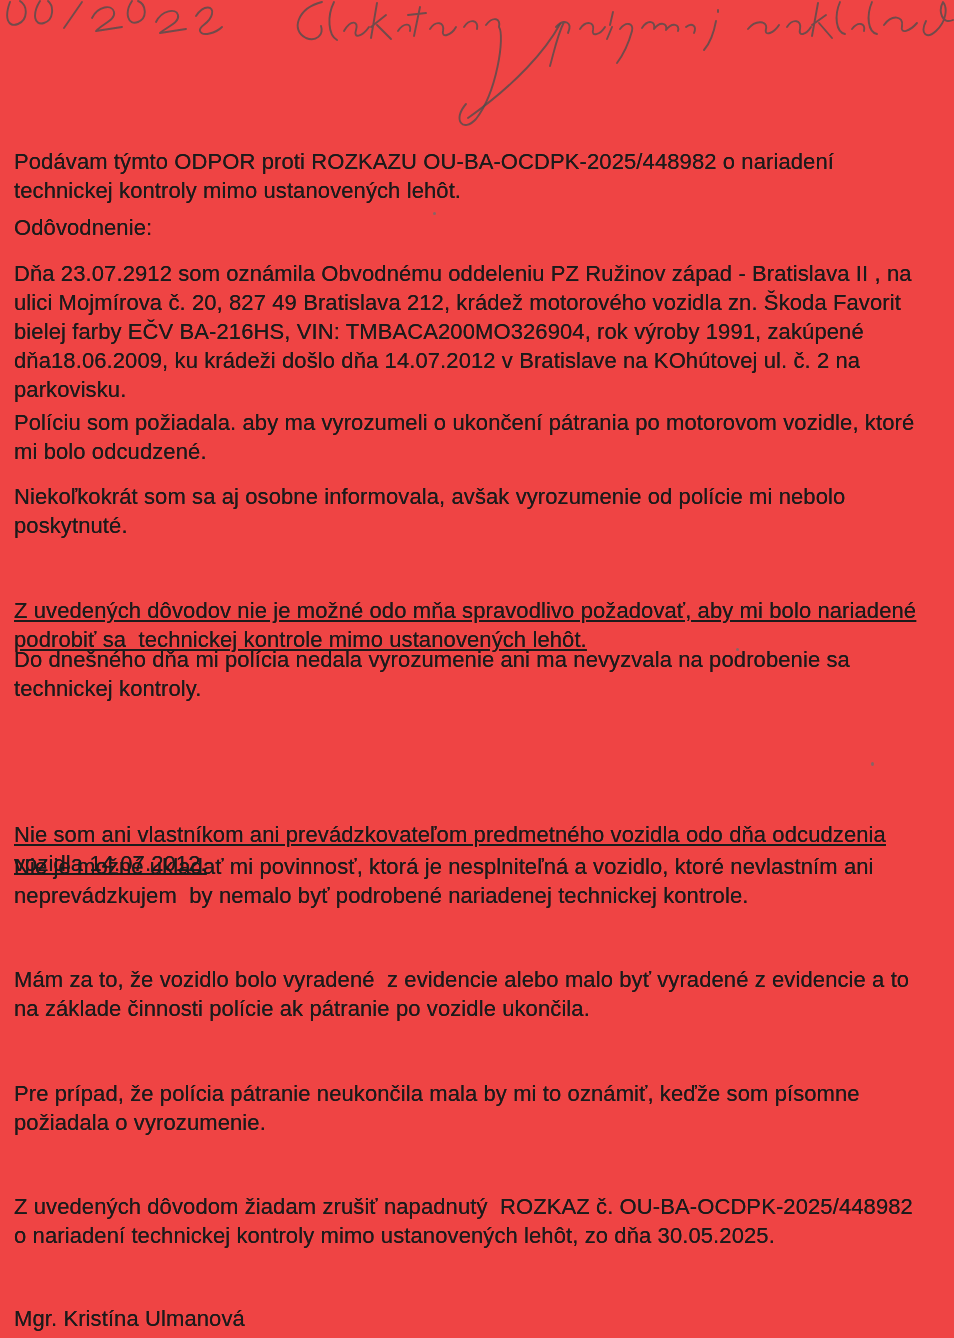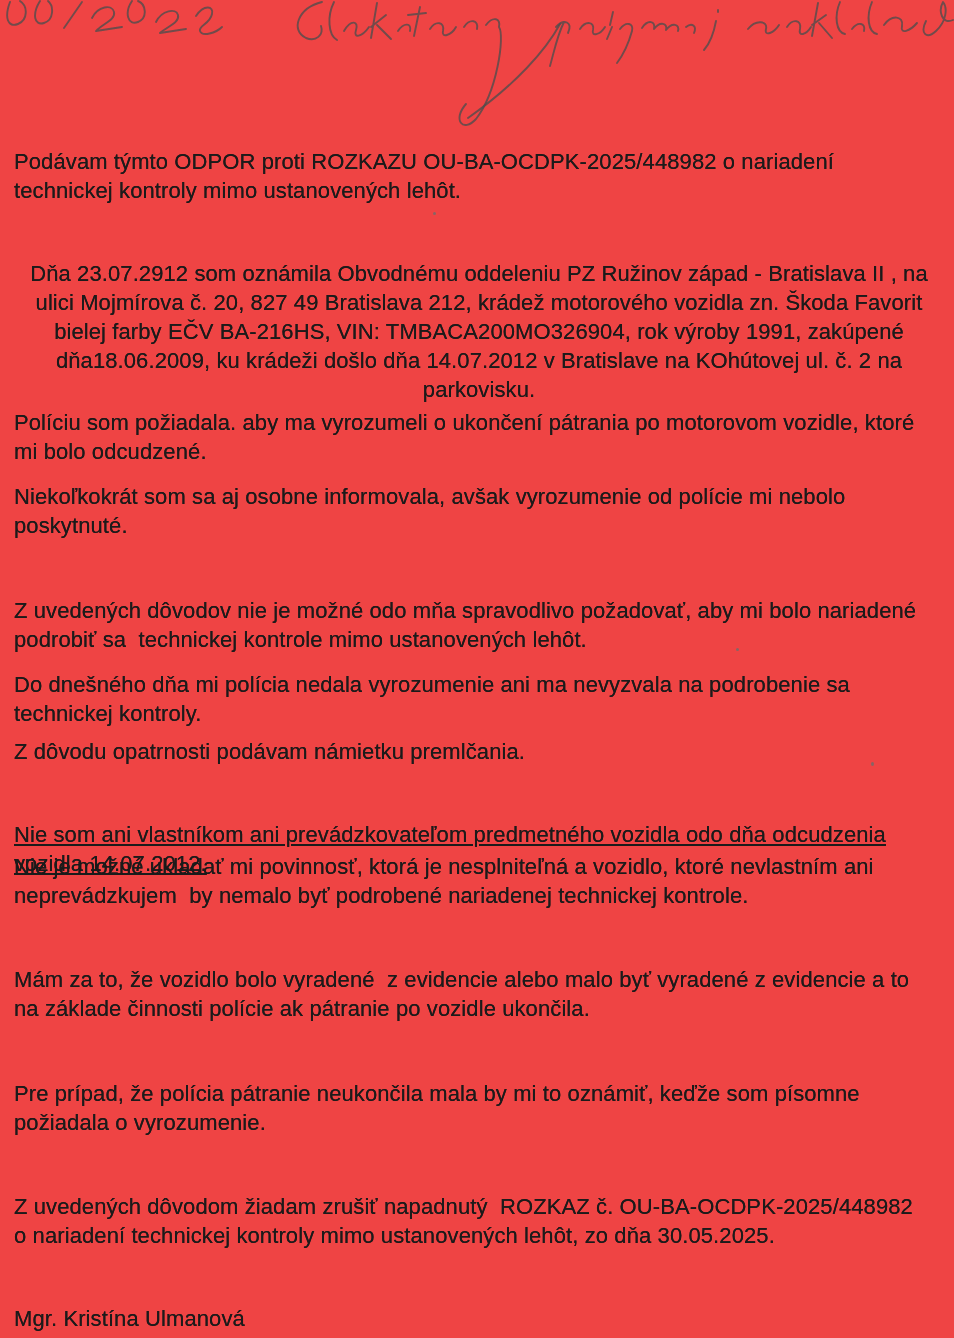--- a/index.html
+++ b/index.html
@@ -44,26 +44,26 @@
   }
   .speck {
     position: absolute;
     background: #6d6d6d;
     border-radius: 50%;
     opacity: 0.8;
   }
   
   .p-intro        { top: 147px; }
   .p-reason-head  { top: 213px; }
-  .p-theft        { top: 259px; text-align: center; }
+  .p-theft        { top: 259px; }
   .p-request      { top: 408px; }
   .p-inperson     { top: 482px; }
   .p-evidence     { top: 549px; }
-  .p-unfair       { top: 596px; }
-  .p-nonotice     { top: 670px; }
+  .p-unfair       { top: 596px; text-decoration: underline; }
+  .p-nonotice     { top: 645px; }
   .p-limitation   { top: 737px; }
   .p-notowner     { top: 820px; text-decoration: underline; }
   .p-impossible   { top: 852px; }
   .p-deregistered { top: 965px; }
   .p-incase       { top: 1079px; }
   .p-demand       { top: 1192px; }
   .p-signature    { top: 1304px; }
 </style>
 </head>
 <body>
@@ -111,41 +111,41 @@
     </svg>
   </div>
 
   <div class="speck" style="left:433px; top:212px; width:3px; height:3px;"></div>
   <div class="speck" style="left:736px; top:648px; width:3px; height:3px;"></div>
   <div class="speck" style="left:871px; top:762px; width:3px; height:4px;"></div>
 
   <p class="para p-intro">Podávam týmto ODPOR proti ROZKAZU OU-BA-OCDPK-2025/448982 o nariadení
 technickej kontroly mimo ustanovených lehôt.</p>
 
+  <p class="para p-reason-head">Odôvodnenie:</p>
 
   <p class="para p-theft">Dňa 23.07.2912 som oznámila Obvodnému oddeleniu PZ Ružinov západ - Bratislava II , na
 ulici Mojmírova č. 20, 827 49 Bratislava 212, krádež motorového vozidla zn. Škoda Favorit
 bielej farby EČV BA-216HS, VIN: TMBACA200MO326904, rok výroby 1991, zakúpené
 dňa18.06.2009, ku krádeži došlo dňa 14.07.2012 v Bratislave na KOhútovej ul. č. 2 na
 parkovisku.</p>
 
   <p class="para p-request">Políciu som požiadala. aby ma vyrozumeli o ukončení pátrania po motorovom vozidle, ktoré
 mi bolo odcudzené.</p>
 
   <p class="para p-inperson">Niekoľkokrát som sa aj osobne informovala, avšak vyrozumenie od polície mi nebolo
 poskytnuté.</p>
 
 
   <p class="para p-unfair">Z uvedených dôvodov nie je možné odo mňa spravodlivo požadovať, aby mi bolo nariadené
 podrobiť sa  technickej kontrole mimo ustanovených lehôt.</p>
 
   <p class="para p-nonotice">Do dnešného dňa mi polícia nedala vyrozumenie ani ma nevyzvala na podrobenie sa
 technickej kontroly.</p>
 
-  <p class="para p-limitation">Z dôvodu opatrnosti podávam námietku premlčania.</p>
 
   <p class="para p-notowner">Nie som ani vlastníkom ani prevádzkovateľom predmetného vozidla odo dňa odcudzenia
 vozidla 14.07.2012.</p>
 
   <p class="para p-deregistered">Mám za to, že vozidlo bolo vyradené  z evidencie alebo malo byť vyradené z evidencie a to
 na základe činnosti polície ak pátranie po vozidle ukončila.</p>
 
   <p class="para p-impossible">Nie je možné ukladať mi povinnosť, ktorá je nesplniteľná a vozidlo, ktoré nevlastním ani
 neprevádzkujem  by nemalo byť podrobené nariadenej technickej kontrole.</p>
 

